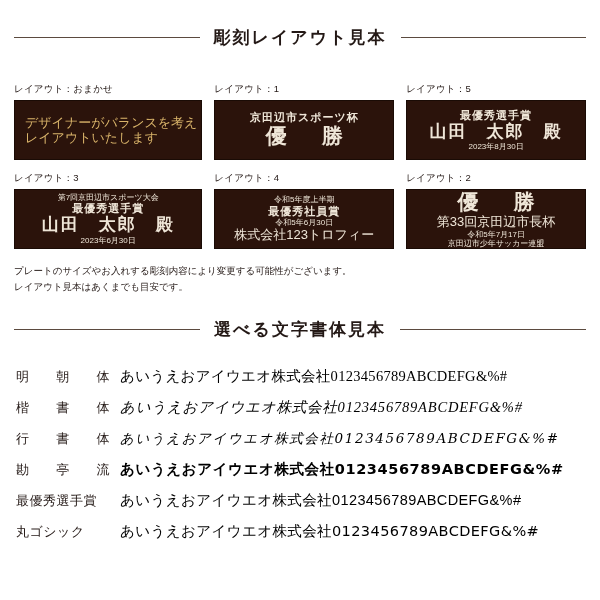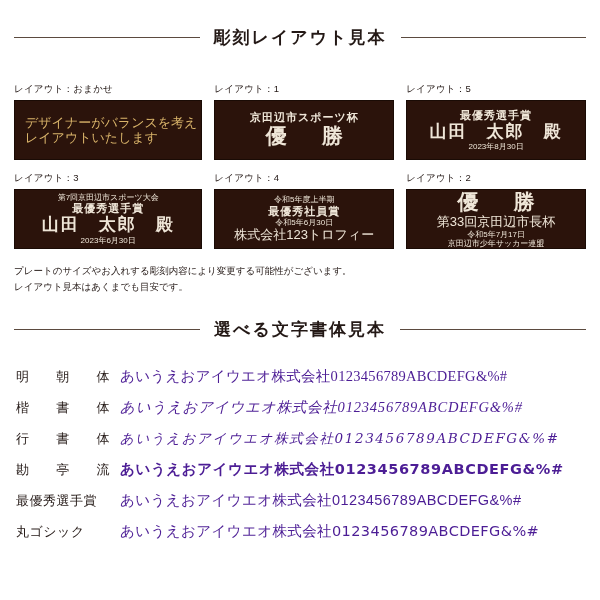--- a/index.html
+++ b/index.html
@@ -142,21 +142,21 @@
     justify-content: space-between;
     padding-right: 10px;
     box-sizing: border-box;
   }
   .font-name span {
     display: inline-block;
   }
   .font-sample {
     flex: 1 1 auto;
     font-size: 14.5px;
-    color: #4c1d95;
+    color: #000000;
     white-space: nowrap;
     letter-spacing: 0.3px;
   }
   .f-mincho   { font-family: "Liberation Serif", "DejaVu Serif", serif; }
   .f-kaisho   { font-family: "Liberation Serif", "DejaVu Serif", serif; font-style: italic; letter-spacing: 0.8px; }
   .f-gyosho   { font-family: "DejaVu Serif", serif; font-style: italic; letter-spacing: 1.6px; font-size: 13.5px; }
   .f-kantei   { font-family: "DejaVu Sans", sans-serif; font-weight: 700; letter-spacing: 0.6px; }
   .f-kaku     { font-family: "Liberation Sans", sans-serif; letter-spacing: 0.4px; }
   .f-maru     { font-family: "DejaVu Sans", sans-serif; letter-spacing: 0.4px; }
 </style>

